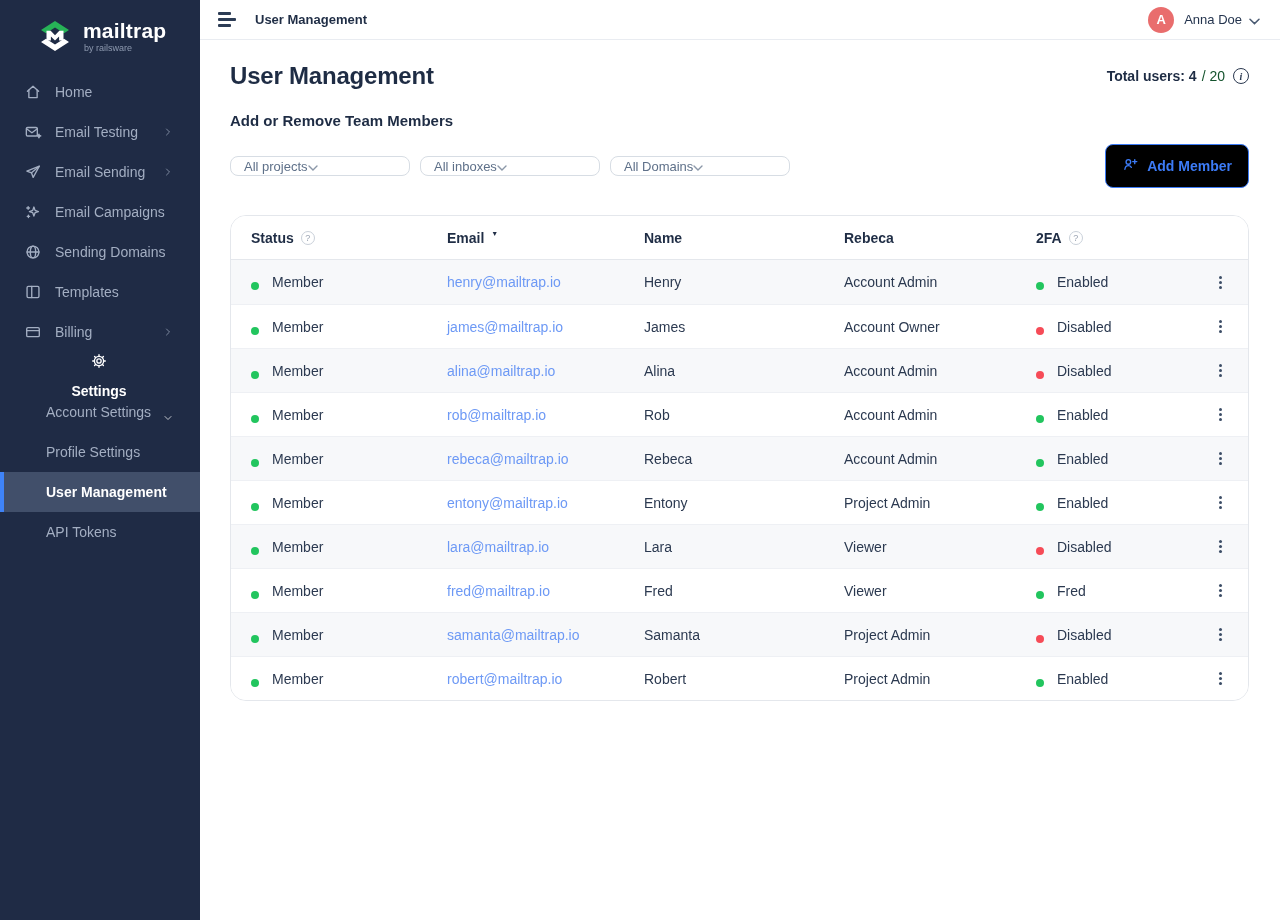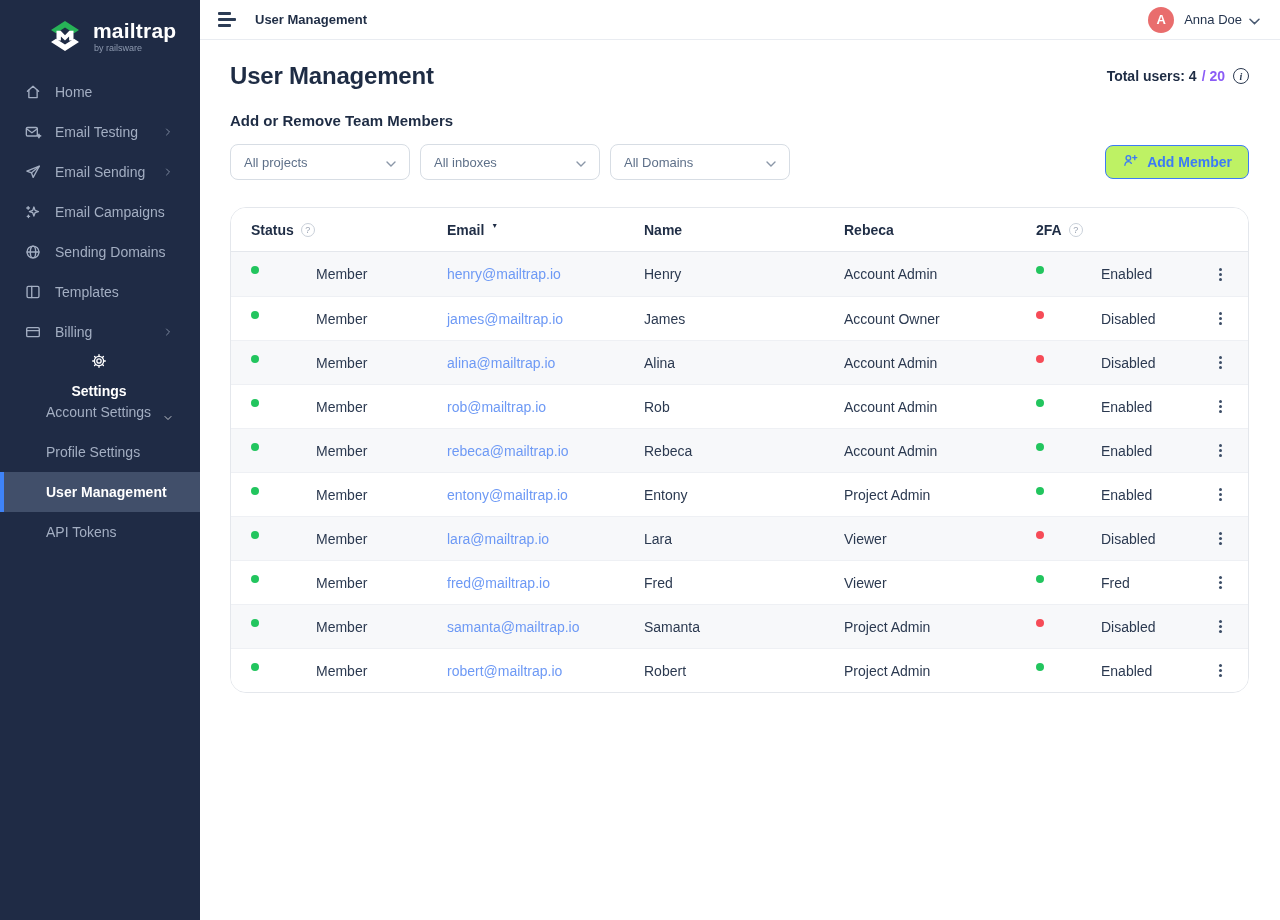--- a/index.html
+++ b/index.html
@@ -2,21 +2,21 @@
 <html><head>
 <meta charset="utf-8">
 <style>
   * { margin:0; padding:0; box-sizing:border-box; }
   html,body { width:1280px; height:920px; overflow:hidden; }
   body { font-family:"Liberation Sans","DejaVu Sans",sans-serif; background:#fff; color:#1f2d45; }
   .app { display:flex; width:1280px; height:920px; }
 
   
   .sidebar { width:200px; flex:0 0 200px; background:#1f2b45; height:100%; }
-  .logo { display:flex; align-items:center; gap:9px; padding:18px 0 0 46px; cursor:pointer; }
+  .logo { display:flex; align-items:center; gap:9px; padding:18px 0 0 36px; cursor:pointer; }
   .logo-mark svg { display:block; }
   .logo-text { display:flex; flex-direction:column; line-height:1; }
   .logo-name { color:#fff; font-size:21px; font-weight:700; letter-spacing:.2px; }
   .logo-byline { color:#8e9ab0; font-size:9px; margin-top:3px; padding-left:1px; }
   .nav { margin-top:18px; }
   .nav-item { height:40px; display:flex; align-items:center; gap:13px; padding:0 26px 0 24px;
               color:#a3aec2; font-size:14px; cursor:pointer; }
   .nav-icon { width:18px; height:18px; display:flex; align-items:center; justify-content:center; }
   .nav-icon svg { display:block; }
   .nav-chev { margin-left:auto; display:flex; align-items:center; opacity:.8; }
@@ -41,50 +41,50 @@
   .topbar-user { display:flex; align-items:center; cursor:pointer; }
   .avatar { width:26px; height:26px; border-radius:50%; background:#e96d6d; color:#fff;
             font-size:13px; font-weight:700; display:flex; align-items:center; justify-content:center; }
   .user-name { font-size:13px; color:#24344e; margin:0 7px 0 10px; }
 
   .content { padding:0 31px 0 30px; }
   .page-head { display:flex; align-items:center; justify-content:space-between; margin-top:22px; }
   h1 { font-size:24px; font-weight:700; color:#1e2c44; letter-spacing:-.2px; }
   .total { display:flex; align-items:center; gap:5px; font-size:14px; }
   .total-strong { font-weight:700; color:#1e2c44; }
-  .total-muted { color:#8b5cf6;font-weight:bold; }
+  .total-muted { color:#14532d; }
   .iicon { width:16px; height:16px; margin-left:3px; border:1.3px solid #2b3950; border-radius:50%;
            color:#2b3950; font-size:10px; font-weight:600; font-style:italic;
            font-family:"Liberation Serif",serif; display:inline-flex; align-items:center;
            justify-content:center; cursor:pointer; }
   h2 { font-size:15px; font-weight:700; color:#1e2c44; margin-top:22px; }
 
   .filter-row { display:flex; align-items:center; justify-content:space-between; margin-top:15px; }
   .filters { display:flex; gap:10px; }
-  .select { width:180px; height:36px; background:#fff; border:1px solid #d7dde4; border-radius:8px;
-            display:flex; align-items:center; justify-content:space-between; padding:0 13px;
+  .select { width:180px; height:20px; background:#fff; border:1px solid #d7dde4; border-radius:8px;
+            display:flex; align-items:center; justify-content:flex-start; padding:0 13px;
             font-size:13px; color:#5e7089; cursor:pointer; }
-  .btn-add { height:34px; padding:0 16px; background:#bef264; border:1px solid #3c7bf6; border-radius:8px;
+  .btn-add { height:44px; padding:0 16px; background:#000000; border:1px solid #3c7bf6; border-radius:8px;
              color:#3c7bf6; font-size:14px; font-weight:600; display:flex; align-items:center; gap:8px;
              cursor:pointer; font-family:inherit; }
 
   
   .table { margin-top:27px; border:1px solid #e4e7ec; border-radius:16px; overflow:hidden; }
   .thead, .trow { display:grid; grid-template-columns:196px 197px 200px 192px 1fr 44px;
                   align-items:center; height:44px; padding-left:20px; padding-right:6px; }
   .thead { font-size:14px; font-weight:700; color:#1f2d45; border-bottom:1px solid #e4e7ec; background:#fff; }
   .th { display:flex; align-items:center; }
   .qicon { width:14px; height:14px; margin-left:7px; border:1px solid #c9d0d9; border-radius:50%;
            color:#9aa3b2; font-size:9px; font-weight:400; display:inline-flex; align-items:center;
            justify-content:center; cursor:pointer; }
   .sort { font-size:7px; color:#1f2d45; margin-left:7px; transform:translateY(-4px); }
   .trow { font-size:14px; color:#2b3950; background:#fff; border-top:1px solid #eef0f4; }
   .trow:first-child { border-top:none; }
   .trow:nth-child(odd) { background:#f7f8fa; }
-  .cell { display:flex; align-items:flex-start; min-width:0;gap:44px; }
+  .cell { display:flex; align-items:flex-end; min-width:0; }
   .dot { width:8px; height:8px; border-radius:50%; flex:0 0 8px; margin-right:13px; }
   .dot.on { background:#22c55e; }
   .dot.off { background:#f64b57; }
   .email { color:#6d99f5; text-decoration:none; cursor:pointer; }
   .kebab { justify-self:center; padding:5px 8px; cursor:pointer; }
   .kebab i { display:block; width:3px; height:3px; border-radius:50%; background:#3c4d66; margin:2px auto; }
 </style>
 </head>
 <body>
 

